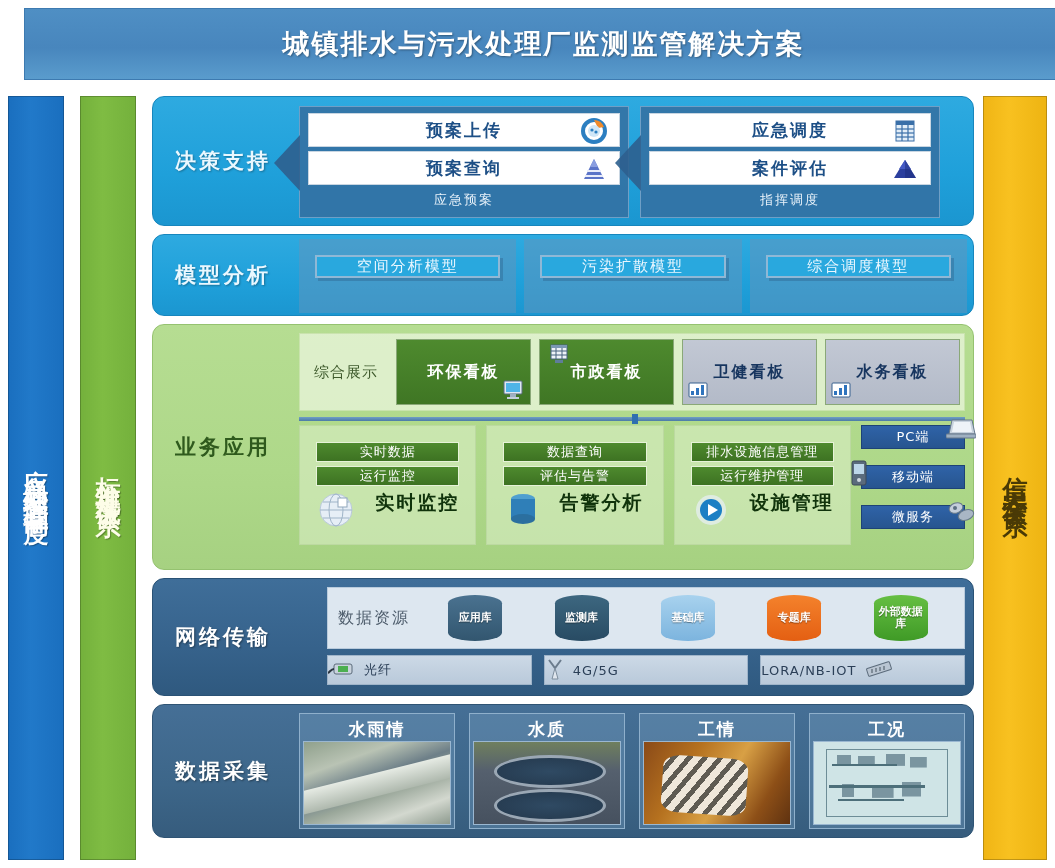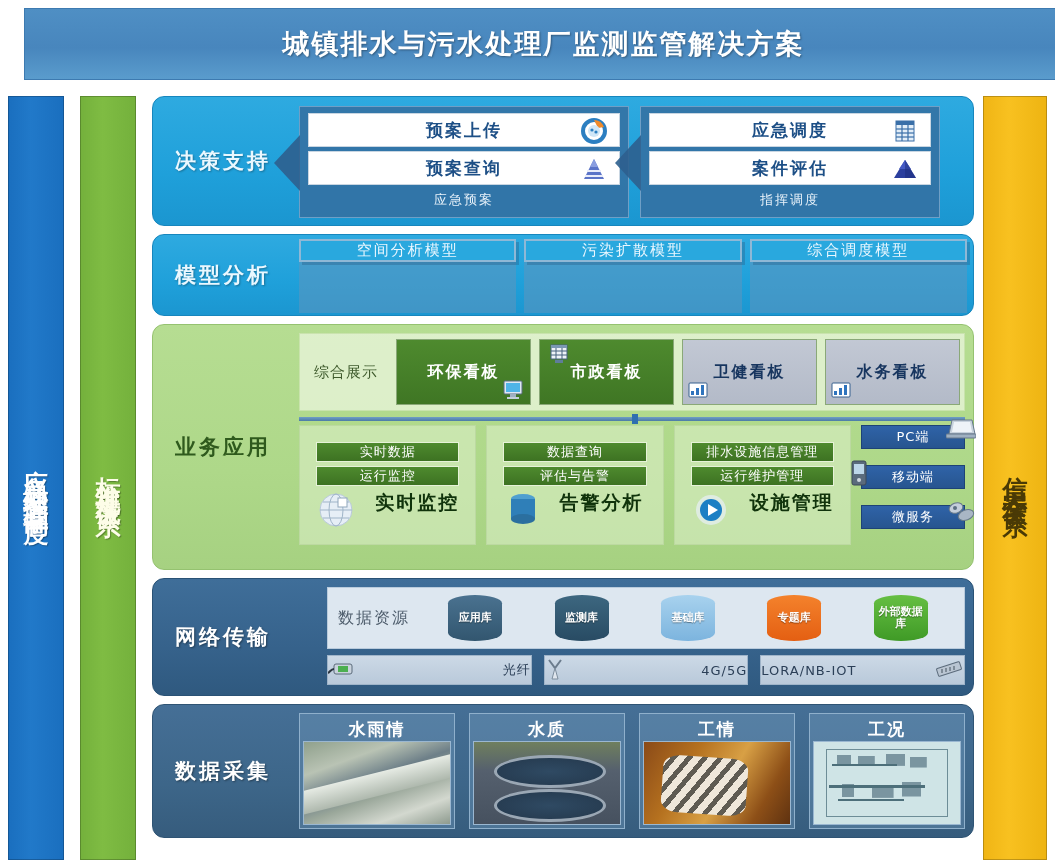--- a/index.html
+++ b/index.html
@@ -88,21 +88,21 @@
     border:1px solid #1786bd;
   }
   #layer-model .layer-label { color:#eaf8ff; text-shadow:1px 1px 2px rgba(0,0,0,.3); }
   .model-box {
     flex:1; background:#29a8de; border:2px solid #8fb8d6;
     display:flex; align-items:center; justify-content:center;
     color:#eaf7ff; font-size:15px; letter-spacing:2px;
     box-shadow: 3px 3px 0 rgba(40,90,130,.35);
   }
   .model-wrap { position:absolute; left:146px; top:4px; right:6px; height:74px; display:flex; gap:8px; }
-  .model-cell { flex:1; background:rgba(95,150,190,.55); padding:0; }
+  .model-cell { flex:1; background:rgba(95,150,190,.55); padding:16px; }
 
   
   #layer-business {
     height: 246px;
     background: linear-gradient(#b6dd92,#aed889 60%,#a6d181);
     border:1px solid #95c270;
   }
   #layer-business .layer-label { color:#2f5a1d; text-shadow:none; }
   .biz-inner { position:absolute; left:146px; top:8px; right:8px; bottom:8px; }
 
@@ -144,21 +144,21 @@
   #layer-network .layer-label { color:#ffffff; text-shadow:1px 1px 2px rgba(0,0,0,.4); }
   .net-inner { position:absolute; left:146px; top:8px; right:8px; bottom:8px;margin-left:28px; }
   .net-top { height:62px; background:#dde7f0; border:1px solid #b9cbdc; display:flex; align-items:center; padding:0 10px; gap:12px; }
   .net-res-label { font-size:16px; color:#4e5d6c; letter-spacing:2px; white-space:nowrap; }
   .db-wrap { flex:1; display:flex; justify-content:space-around; align-items:center; }
   .db { width:54px; height:46px; position:relative; display:flex; align-items:center; justify-content:center; }
   .db-body { position:absolute; inset:0; border-radius:50% / 18%; }
   .db-text { position:relative; z-index:2; color:#ffffff; font-size:11px; font-weight:bold; line-height:1.1; text-align:center; text-shadow:0 1px 1px rgba(0,0,0,.4); }
   .net-bottom { height:30px; margin-top:6px; display:flex; gap:12px; }
   .net-chip { flex:1; background:linear-gradient(#ccd9e6,#b9c9da); border:1px solid #9fb4c9;
-              display:flex; align-items:center; justify-content:space-between; gap:8px; position:relative;
+              display:flex; align-items:center; justify-content:flex-start; gap:8px; position:relative;
               color:#2b3f57; font-size:13px; letter-spacing:1px; }
 
   
   #layer-data {
     height: 134px;
     background: linear-gradient(#456f96,#3d6689 60%,#365c7d);
     border:1px solid #2f5474;
   }
   #layer-data .layer-label { color:#ffffff; text-shadow:1px 1px 2px rgba(0,0,0,.4); }
   .data-inner { position:absolute; left:146px; top:8px; right:8px; bottom:8px; display:flex; gap:14px; }

